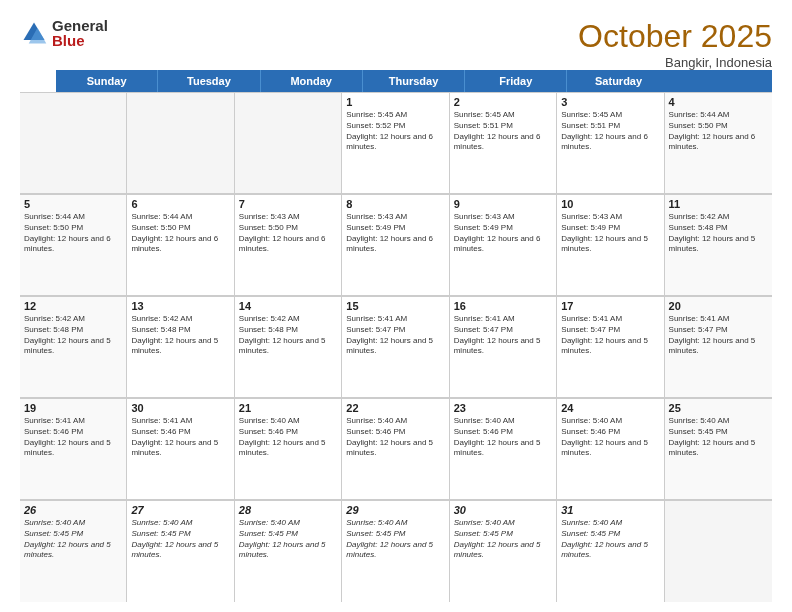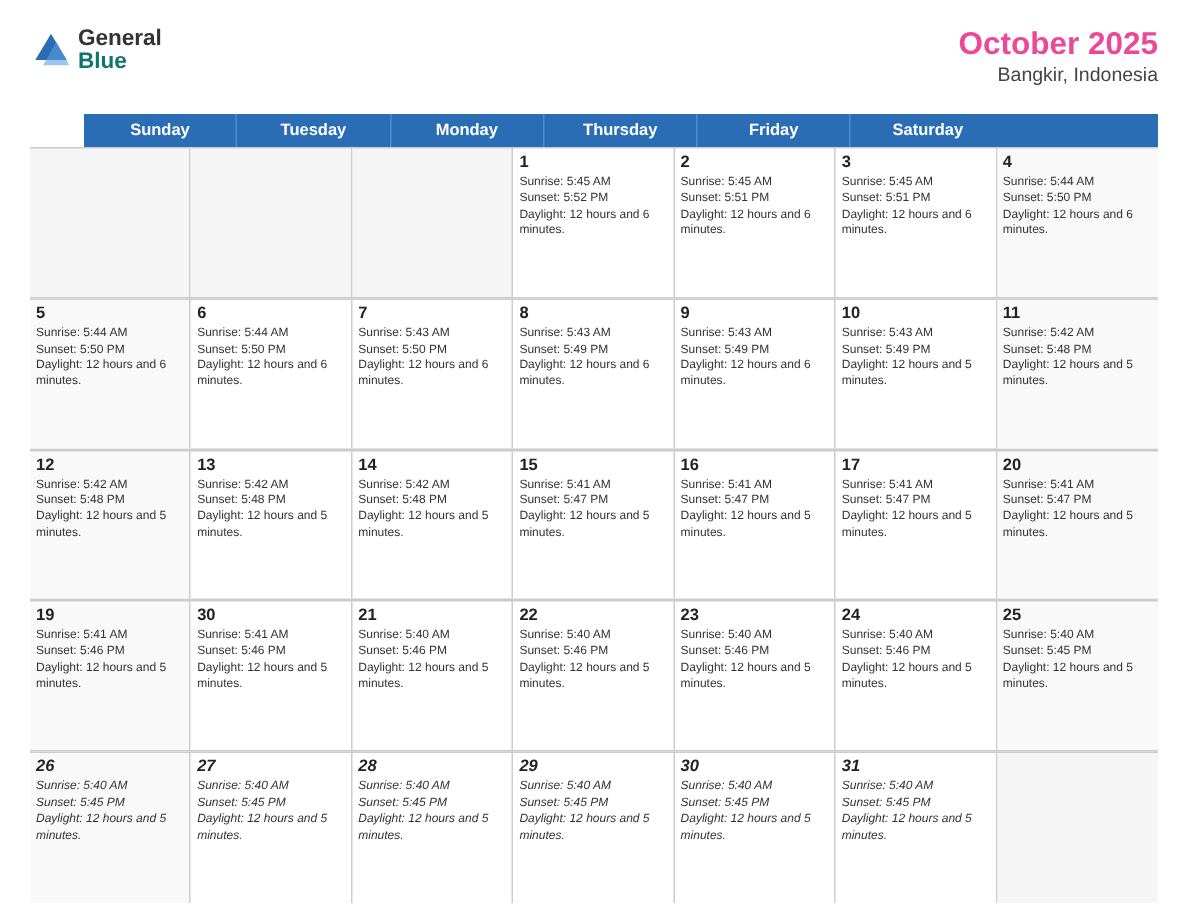--- a/index.html
+++ b/index.html
@@ -14,53 +14,53 @@
       width: 792px;
       height: 612px;
       padding: 18px 20px 10px 20px;
       display: flex;
       flex-direction: column;
     }
     .header {
       display: flex;
       justify-content: space-between;
       align-items: flex-start;
-      margin-bottom: 19px;
+      margin-bottom: 0;
     }
     .logo {
       display: flex;
       align-items: center;
       gap: 4px;
     }
     .logo-text {
       display: flex;
       flex-direction: column;
       line-height: 1;
     }
     .logo-general {
       font-size: 15px;
       font-weight: bold;
       color: #333;
     }
     .logo-blue {
       font-size: 15px;
       font-weight: bold;
-      color: #0f766e;
+      color: #b91c1c;
     }
     .logo-icon {
       width: 28px;
       height: 28px;
     }
     .title-block {
       text-align: right;
     }
     .month-title {
-      font-size: 21px;
-      font-weight: bold;
-      color: #ec4899;
+      font-size: 32px;
+      font-weight: normal;
+      color: #a16207;
     }
     .location {
       font-size: 13px;
       color: #444;
     }
     .calendar {
       flex: 1;
       display: flex;
       flex-direction: column;
     }

